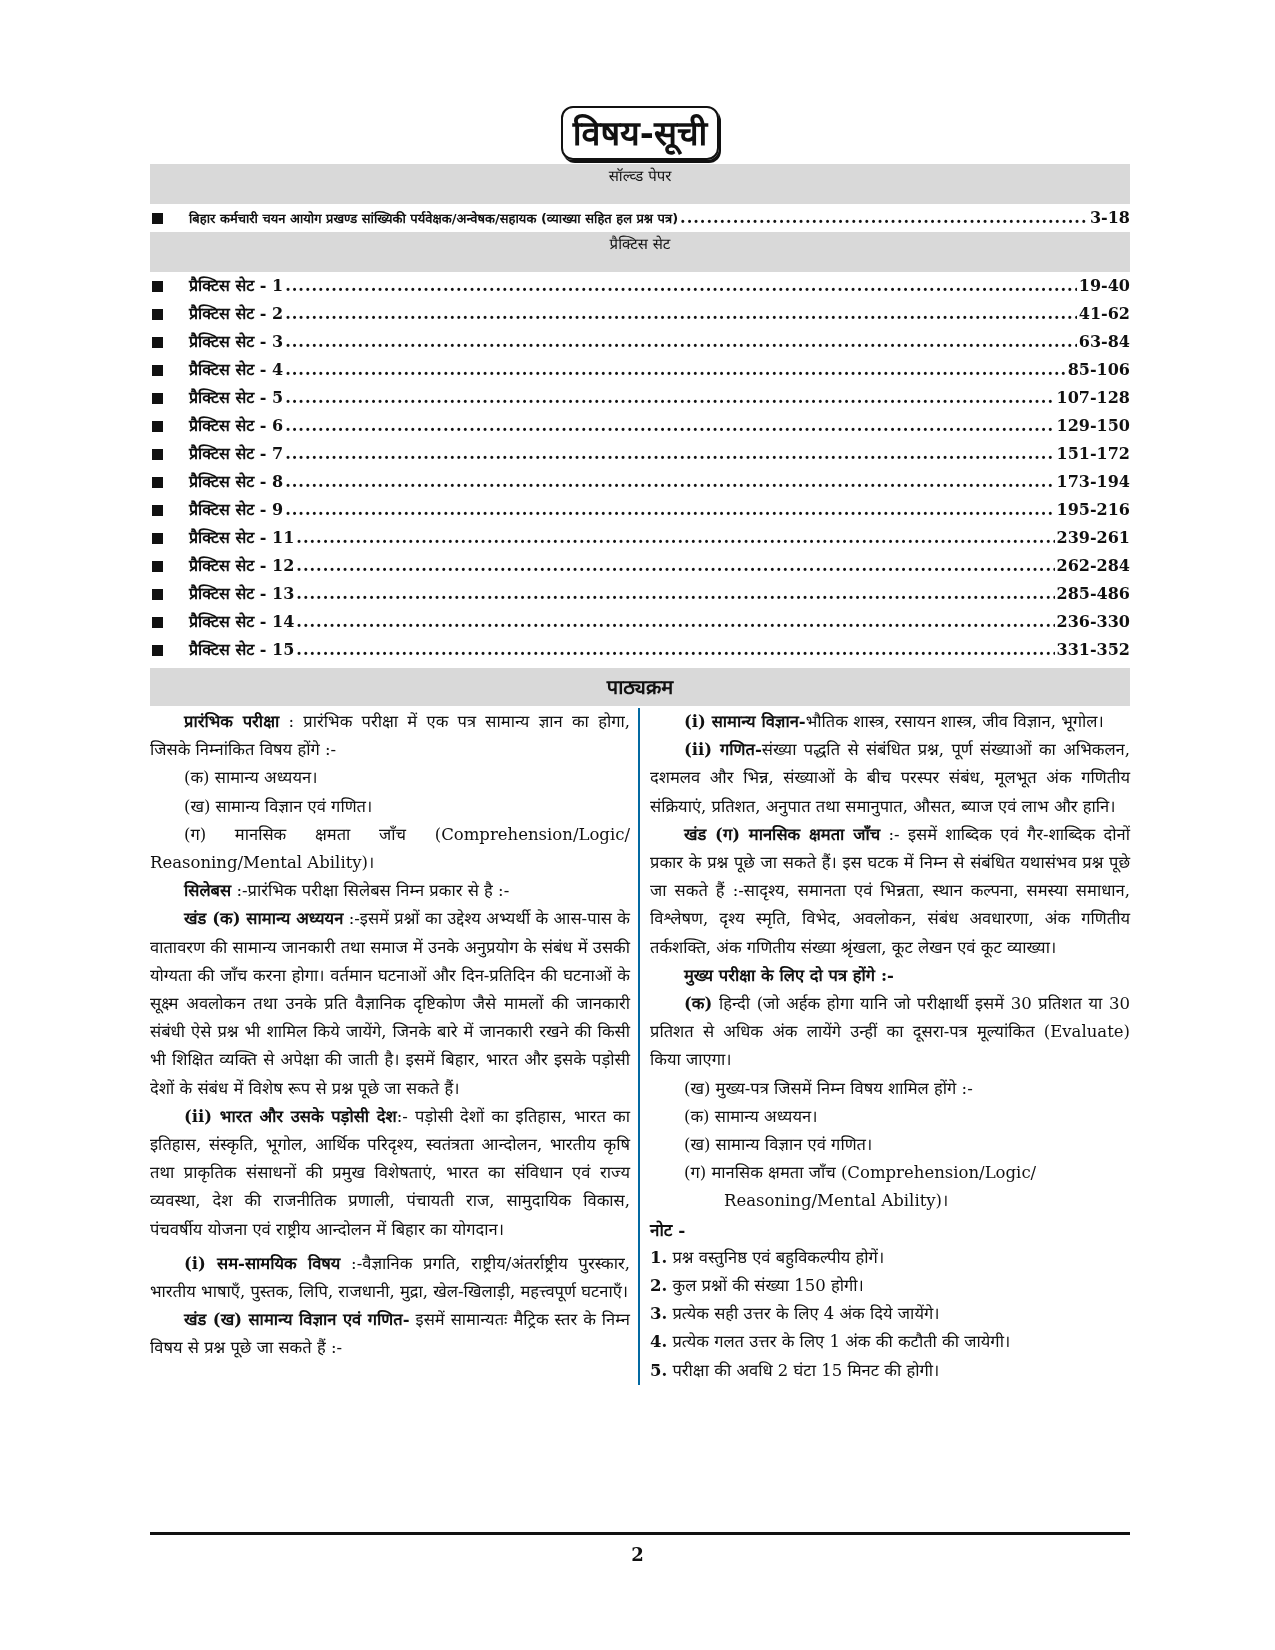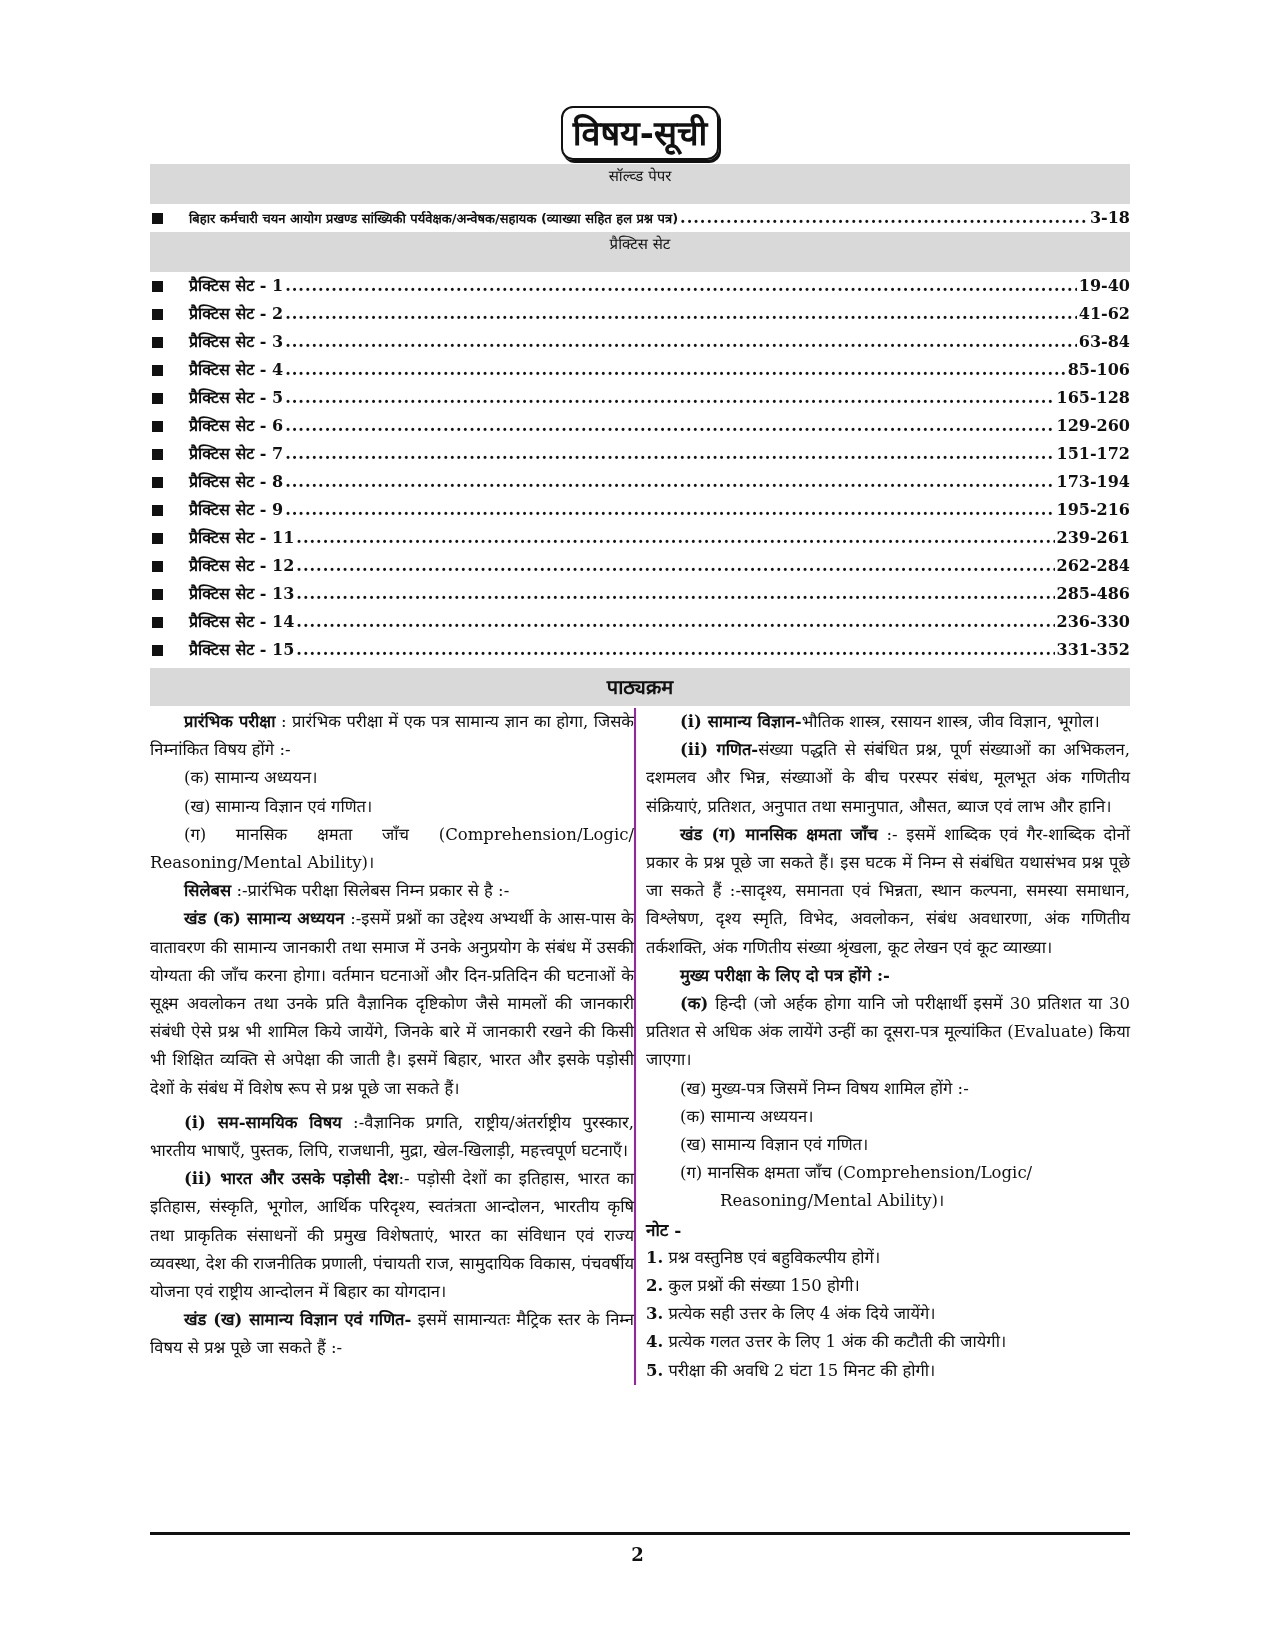--- a/index.html
+++ b/index.html
@@ -21,21 +21,21 @@
   .toc-row { display: flex; align-items: baseline; height: 28px; line-height: 28px; font-size: 16px; font-weight: bold; }
   .toc-row .bullet { width: 11px; height: 11px; background: #111; display: inline-block; margin: 0 26px 0 2px; flex: none; align-self: center; }
   .toc-row .label { white-space: nowrap; flex: none; }
   .toc-row .solved-label { font-family: "DejaVu Sans", "Liberation Sans", sans-serif; font-size: 13px; font-weight: bold; }
   .toc-row .leader { flex: 1; overflow: hidden; white-space: nowrap; margin: 0 2px; }
   .toc-row .leader::after { content: "........................................................................................................................................................................................................................................................................................................................"; letter-spacing: 1px; }
   .toc-row .pages { flex: none; white-space: nowrap; }
 
   .cols { display: flex; margin-top: 2px; }
   .col { width: 488px; font-size: 16.5px; line-height: 28.2px; text-align: justify; }
-  .col.left { border-right: 2px solid #a21caf; }
+  .col.left { padding-right: 8px; border-right: 2px solid #0369a1; }
   .col.right { padding-left: 10px; }
   .col p { margin: 0; }
   .ind { text-indent: 34px; }
   .sub { padding-left: 34px; }
   .sub2 { padding-left: 74px; }
   b { font-weight: bold; }
   .note-head { font-weight: bold; font-size: 17px; margin-top: 4px; border-top: 0; }
   .note-item { margin-top: 3px; }
   .bottom-rule { position: absolute; left: 150px; top: 1532px; width: 980px; height: 3px; background: #111; }
   .page-num { position: absolute; left: 0; width: 1275px; top: 1544px; text-align: center; font-weight: bold; font-size: 18px; }
@@ -80,27 +80,27 @@
     <div class="toc-row">
         <span class="bullet"></span>
         <span class="label">प्रैक्टिस सेट - 4</span>
         <span class="leader"></span>
         <span class="pages">85-106</span>
       </div>
     <div class="toc-row">
         <span class="bullet"></span>
         <span class="label">प्रैक्टिस सेट - 5</span>
         <span class="leader"></span>
-        <span class="pages">165-128</span>
+        <span class="pages">107-128</span>
       </div>
     <div class="toc-row">
         <span class="bullet"></span>
         <span class="label">प्रैक्टिस सेट - 6</span>
         <span class="leader"></span>
-        <span class="pages">129-260</span>
+        <span class="pages">129-150</span>
       </div>
     <div class="toc-row">
         <span class="bullet"></span>
         <span class="label">प्रैक्टिस सेट - 7</span>
         <span class="leader"></span>
         <span class="pages">151-172</span>
       </div>
     <div class="toc-row">
         <span class="bullet"></span>
         <span class="label">प्रैक्टिस सेट - 8</span>
@@ -148,22 +148,22 @@
   <div class="band big">पाठ्यक्रम</div>
 
   <div class="cols">
     <div class="col left">
       <p class="ind"><b>प्रारंभिक परीक्षा</b><span> : प्रारंभिक परीक्षा में एक पत्र सामान्य ज्ञान का होगा, जिसके निम्नांकित विषय होंगे :-</span></p>
       <p class="sub">(क) सामान्य अध्ययन।</p>
       <p class="sub">(ख) सामान्य विज्ञान एवं गणित।</p>
       <p class="ind">(ग) मानसिक क्षमता जाँच (Comprehension/Logic/ Reasoning/Mental Ability)।</p>
       <p class="ind"><b>सिलेबस</b><span> :-प्रारंभिक परीक्षा सिलेबस निम्न प्रकार से है :-</span></p>
       <p class="ind"><b>खंड (क) सामान्य अध्ययन</b><span> :-इसमें प्रश्नों का उद्देश्य अभ्यर्थी के आस-पास के वातावरण की सामान्य जानकारी तथा समाज में उनके अनुप्रयोग के संबंध में उसकी योग्यता की जाँच करना होगा। वर्तमान घटनाओं और दिन-प्रतिदिन की घटनाओं के सूक्ष्म अवलोकन तथा उनके प्रति वैज्ञानिक दृष्टिकोण जैसे मामलों की जानकारी संबंधी ऐसे प्रश्न भी शामिल किये जायेंगे, जिनके बारे में जानकारी रखने की किसी भी शिक्षित व्यक्ति से अपेक्षा की जाती है। इसमें बिहार, भारत और इसके पड़ोसी देशों के संबंध में विशेष रूप से प्रश्न पूछे जा सकते हैं।</span></p>
+      <p class="ind"><b>(ii) भारत और उसके पड़ोसी देश</b><span>:- पड़ोसी देशों का इतिहास, भारत का इतिहास, संस्कृति, भूगोल, आर्थिक परिदृश्य, स्वतंत्रता आन्दोलन, भारतीय कृषि तथा प्राकृतिक संसाधनों की प्रमुख विशेषताएं, भारत का संविधान एवं राज्य व्यवस्था, देश की राजनीतिक प्रणाली, पंचायती राज, सामुदायिक विकास, पंचवर्षीय योजना एवं राष्ट्रीय आन्दोलन में बिहार का योगदान।</span></p>
       <p class="ind" style="margin-top:6px"><b>(i) सम-सामयिक विषय</b><span> :-वैज्ञानिक प्रगति, राष्ट्रीय/अंतर्राष्ट्रीय पुरस्कार, भारतीय भाषाएँ, पुस्तक, लिपि, राजधानी, मुद्रा, खेल-खिलाड़ी, महत्त्वपूर्ण घटनाएँ।</span></p>
-      <p class="ind"><b>(ii) भारत और उसके पड़ोसी देश</b><span>:- पड़ोसी देशों का इतिहास, भारत का इतिहास, संस्कृति, भूगोल, आर्थिक परिदृश्य, स्वतंत्रता आन्दोलन, भारतीय कृषि तथा प्राकृतिक संसाधनों की प्रमुख विशेषताएं, भारत का संविधान एवं राज्य व्यवस्था, देश की राजनीतिक प्रणाली, पंचायती राज, सामुदायिक विकास, पंचवर्षीय योजना एवं राष्ट्रीय आन्दोलन में बिहार का योगदान।</span></p>
       <p class="ind"><b>खंड (ख) सामान्य विज्ञान एवं गणित-</b><span> इसमें सामान्यतः मैट्रिक स्तर के निम्न विषय से प्रश्न पूछे जा सकते हैं :-</span></p>
     </div>
 
     <div class="col right">
       <p class="ind"><b>(i) सामान्य विज्ञान-</b><span>भौतिक शास्त्र, रसायन शास्त्र, जीव विज्ञान, भूगोल।</span></p>
       <p class="ind"><b>(ii) गणित-</b><span>संख्या पद्धति से संबंधित प्रश्न, पूर्ण संख्याओं का अभिकलन, दशमलव और भिन्न, संख्याओं के बीच परस्पर संबंध, मूलभूत अंक गणितीय संक्रियाएं, प्रतिशत, अनुपात तथा समानुपात, औसत, ब्याज एवं लाभ और हानि।</span></p>
       <p class="ind"><b>खंड (ग) मानसिक क्षमता जाँच</b><span> :- इसमें शाब्दिक एवं गैर-शाब्दिक दोनों प्रकार के प्रश्न पूछे जा सकते हैं। इस घटक में निम्न से संबंधित यथासंभव प्रश्न पूछे जा सकते हैं :-सादृश्य, समानता एवं भिन्नता, स्थान कल्पना, समस्या समाधान, विश्लेषण, दृश्य स्मृति, विभेद, अवलोकन, संबंध अवधारणा, अंक गणितीय तर्कशक्ति, अंक गणितीय संख्या श्रृंखला, कूट लेखन एवं कूट व्याख्या।</span></p>
       <p class="ind"><b>मुख्य परीक्षा के लिए दो पत्र होंगे :-</b></p>
       <p class="ind"><b>(क)</b><span> हिन्दी (जो अर्हक होगा यानि जो परीक्षार्थी इसमें 30 प्रतिशत या 30 प्रतिशत से अधिक अंक लायेंगे उन्हीं का दूसरा-पत्र मूल्यांकित (Evaluate) किया जाएगा।</span></p>
       <p class="sub">(ख) मुख्य-पत्र जिसमें निम्न विषय शामिल होंगे :-</p>

